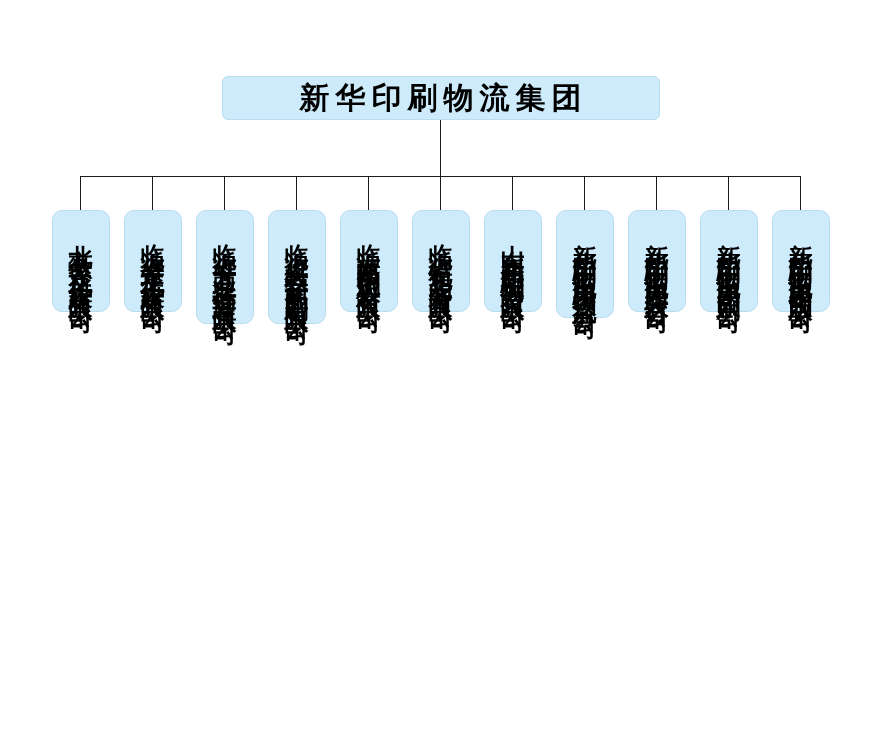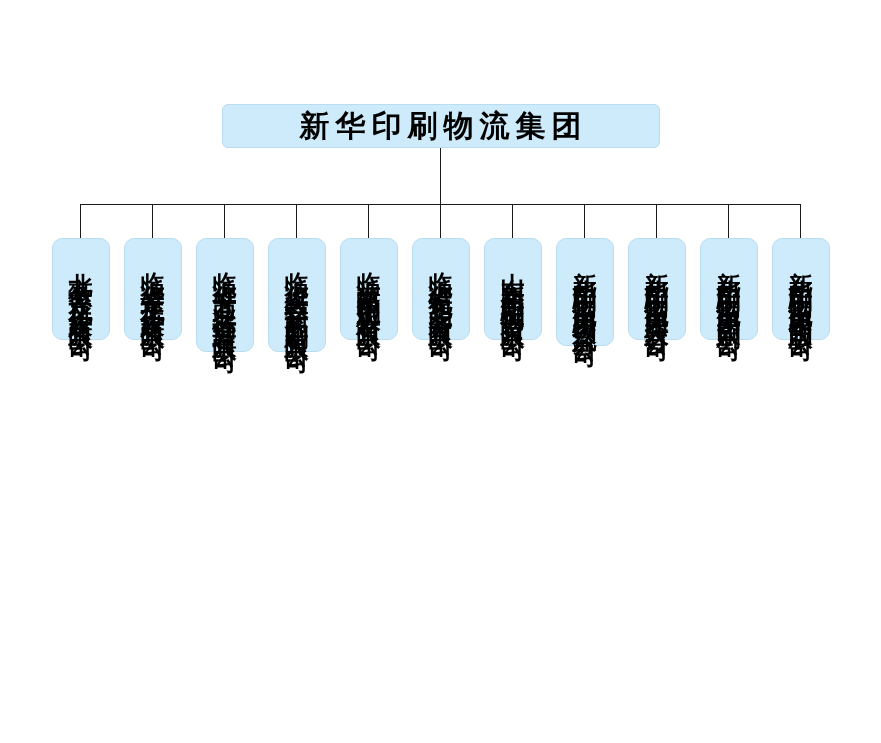--- a/index.html
+++ b/index.html
@@ -10,21 +10,20 @@
   }
   .canvas {
     position: relative;
     width: 881px;
     height: 743px;
     background: #ffffff;
     overflow: hidden;
   }
   .chart {
     padding-top: 76px;
-    margin-top: 28px;
   }
   
   .title-box {
     width: 438px;
     height: 44px;
     margin: 0 auto;
     background: var(--box-fill, #cdebfa);
     border: 1px solid var(--box-border, #b9ddf0);
     border-radius: 6px;
     display: flex;

